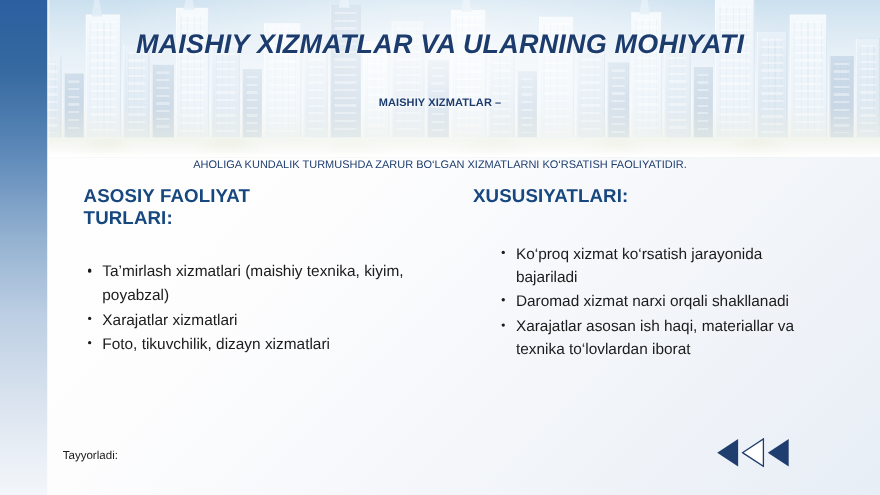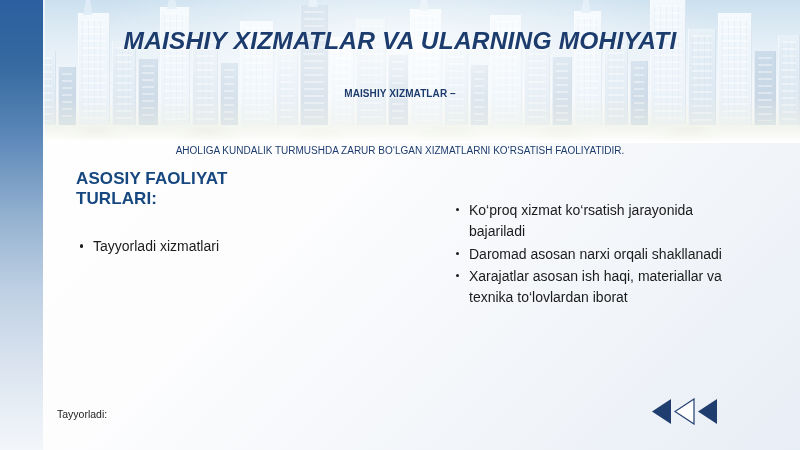--- a/index.html
+++ b/index.html
@@ -298,28 +298,31 @@
 
   <div class="side-strip"></div>
   <div class="side-strip-edge"></div>
 
   <div class="content">
 
     <div class="col col-left">
       <div class="col-heading">ASOSIY FAOLIYAT
 TURLARI:</div>
       <ul class="bullets">
-        <li>Tayyorladi xizmatlari</li>
+        <li>Ta’mirlash xizmatlari (maishiy texnika, kiyim, poyabzal)</li>
+        <li>Xarajatlar xizmatlari</li>
+        <li>Foto, tikuvchilik, dizayn xizmatlari</li>
       </ul>
     </div>
 
     <div class="col col-right">
+      <div class="col-heading">XUSUSIYATLARI:</div>
       <ul class="bullets">
         <li>Ko‘proq xizmat ko‘rsatish jarayonida bajariladi</li>
-        <li>Daromad asosan narxi orqali shakllanadi</li>
+        <li>Daromad xizmat narxi orqali shakllanadi</li>
         <li>Xarajatlar asosan ish haqi, materiallar va texnika to‘lovlardan iborat</li>
       </ul>
     </div>
 
   </div>
 
   <div class="footer-label">Tayyorladi:</div>
 
   <div class="nav-arrows">
     <span>

